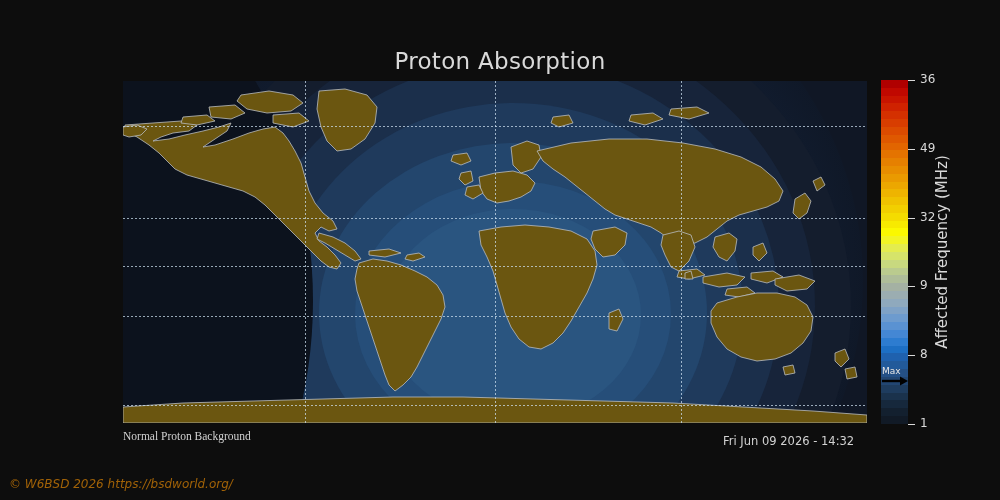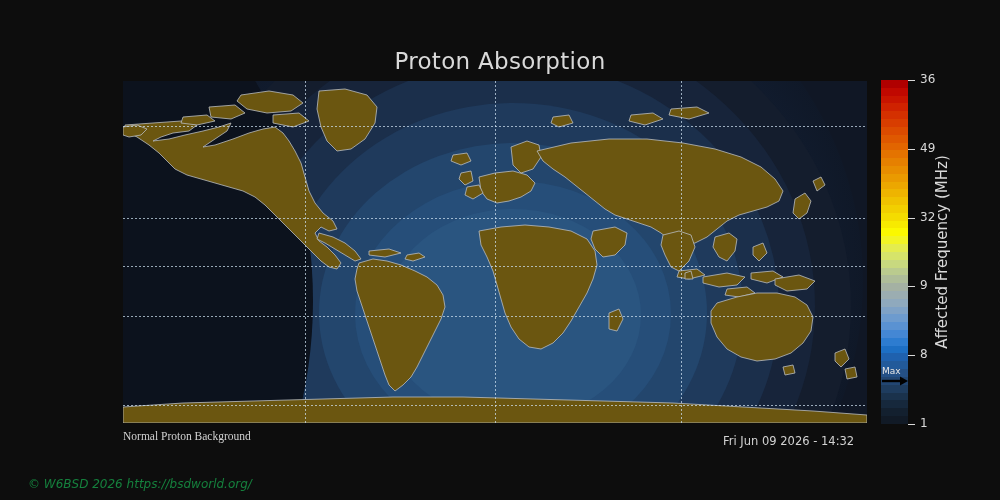--- a/index.html
+++ b/index.html
@@ -44,21 +44,21 @@
   .maxmark{position:absolute;left:881px;top:366px;width:28px;height:22px;
            color:#e8e8e8;font-size:9px;line-height:10px;text-align:center;}
   .maxmark .mx{position:absolute;left:1px;top:0;}
   .maxmark svg{position:absolute;left:1px;top:9px;}
 
   
   .note{position:absolute;left:123px;color:#d2d2d2;font-size:11.5px;font-family:Liberation Serif, serif;}
   .note1{top:430px;}
   .note2{top:445px;}
   .stamp{position:absolute;left:723px;top:434px;color:#d2d2d2;font-size:11.5px;}
-  .copy{position:absolute;left:28px;top:477px;color:#15803d;font-size:12px;
+  .copy{position:absolute;left:9px;top:477px;color:#a16207;font-size:12px;
         font-style:italic;text-align:right;}
 </style>
 </head>
 <body>
 
 <div id="root">
 
   <div class="title">Proton Absorption</div>
 
   <div class="map-wrap">

